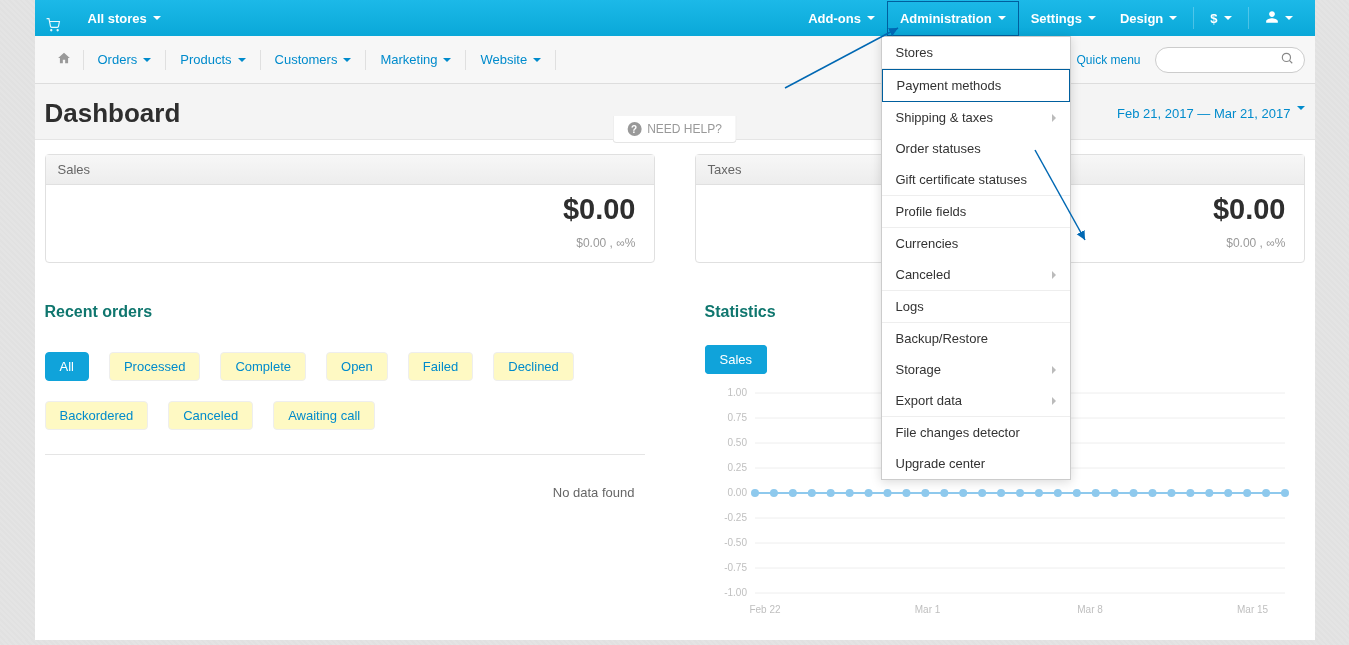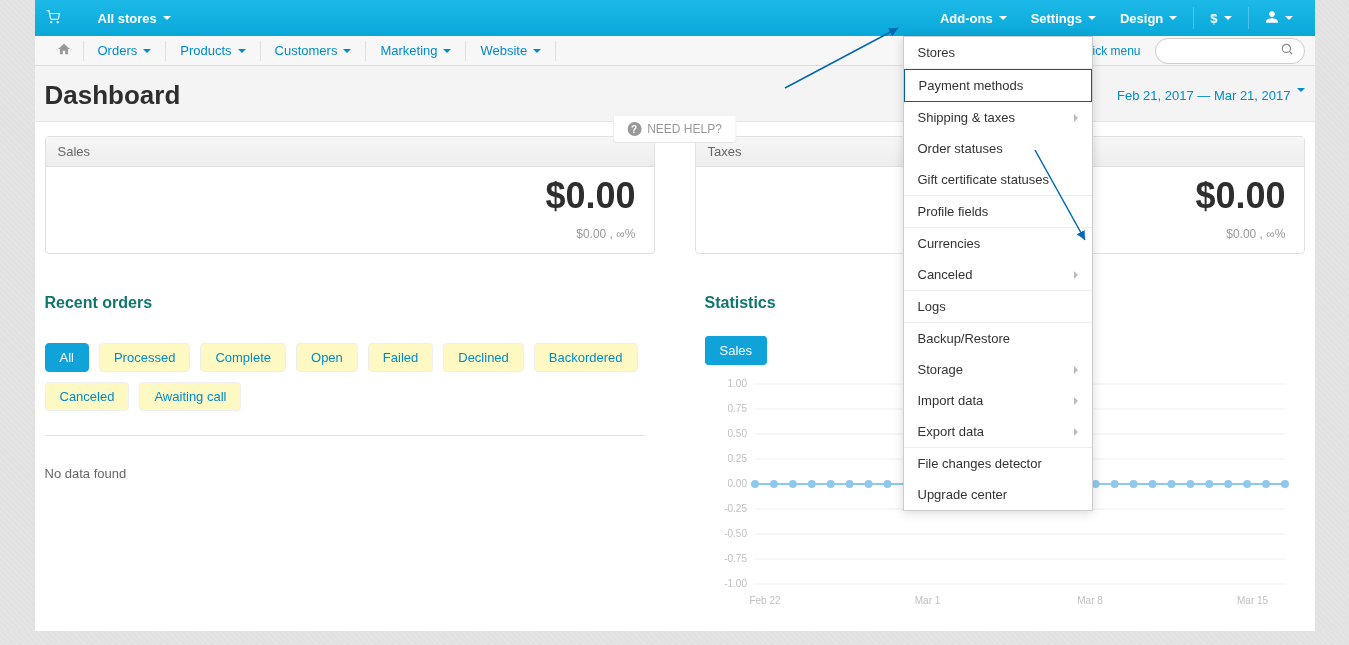--- a/index.html
+++ b/index.html
@@ -16,21 +16,21 @@
   background: #fff;
 }
 .topbar {
   background: linear-gradient(to bottom, #1cb9e8, #0aa8d8);
   height: 36px;
   display: flex;
   align-items: center;
   color: #fff;
   padding: 0 10px;
 }
-.top-left { display: flex; align-items: center; gap: 10px; }
+.top-left { display: flex; align-items: flex-end; }
 .top-right { margin-left: auto; display: flex; align-items: center; }
 .cart-icon { margin-right: 15px; opacity: 0.9; }
 .top-link {
   color: #fff;
   padding: 9px 12px;
   font-weight: bold;
   font-size: 13px;
   display: flex;
   align-items: center;
   gap: 6px;
@@ -49,21 +49,21 @@
   width: 0; height: 0;
   border-top: 4px solid transparent;
   border-bottom: 4px solid transparent;
   border-left: 4px solid #bbb;
 }
 .top-divider { width: 1px; height: 22px; background: rgba(255,255,255,0.25); margin: 0 4px; }
 
 .subbar {
   background: #f7f7f7;
   border-bottom: 1px solid #ddd;
-  height: 30px;
+  height: 48px;
   display: flex;
   align-items: center;
   padding: 12px 10px;
 }
 .subbar-left { display: flex; align-items: center; gap: 0; }
 .sub-link {
   color: #008bcc;
   padding: 10px 14px;
   font-size: 13px;
   display: flex;
@@ -147,50 +147,50 @@
   background: linear-gradient(to bottom, #f7f7f7, #ededed);
   border-bottom: 1px solid #e0e0e0;
   padding: 7px 12px;
   font-size: 13px;
   color: #666;
 }
 .stat-body {
   padding: 8px 18px 12px 12px;
   text-align: right;
 }
-.stat-value { font-size: 36px; font-weight: bold; color: #2e2e2e; }
+.stat-value { font-size: 29px; font-weight: bold; color: #2e2e2e; }
 .stat-sub { color: #999; font-size: 12px; margin-top: 10px; }
 
 .cols { display: flex; gap: 60px; margin-top: 40px; }
 .col { flex: 1; }
 .section-title { font-size: 16px; font-weight: bold; color: #0f766e; margin-bottom: 31px; }
 
-.pill-row { display: flex; flex-wrap: wrap; gap: 10px; align-items: flex-end; }
+.pill-row { display: flex; flex-wrap: wrap; gap: 20px; align-items: flex-end; }
 .pill {
   background: #fef9c3;
   border: 1px solid #eee;
   border-radius: 4px;
   padding: 6px 14px;
   color: #008bcc;
   font-size: 13px;
   cursor: pointer;
 }
 .pill.active { background: #10a3da; color: #fff; border-color: #10a3da; }
-.no-data { color: #666; margin-top: 30px; padding-right: 10px; }
+.no-data { text-align: right; color: #666; margin-top: 30px; padding-right: 10px; }
 
 .chart-wrap { position: relative; }
 .chart-sales-pill { margin-bottom: 16px; }
 .svg-chart { width: 100%; height: 240px; }
 .chart-divider { border-top: 1px solid #e5e5e5; margin-top: 24px; }
 
 
 .dropdown {
   position: absolute;
   top: 36px;
-  left: 868px;
+  left: 846px;
   width: 190px;
   background: #fff;
   border: 1px solid #ccc;
   box-shadow: 0 2px 10px rgba(0,0,0,0.15);
   z-index: 100;
 }
 .dd-item {
   padding: 8px 14px;
   font-size: 13px;
   color: #333;
@@ -223,20 +223,24 @@
             </svg>
         </span>
         <div class="top-link">
           <span>All stores</span>
           <span class="caret"></span>
         </div>
       </div>
       <div class="top-right">
         <div class="top-link">
           <span>Add-ons</span>
+          <span class="caret"></span>
+        </div>
+        <div class="top-link boxed">
+          <span>Administration</span>
           <span class="caret"></span>
         </div>
         <div class="top-link">
           <span>Settings</span>
           <span class="caret"></span>
         </div>
         <div class="top-link">
           <span>Design</span>
           <span class="caret"></span>
         </div>
@@ -456,24 +460,20 @@
       </div>
       <div class="dd-sep"></div>
       <div class="dd-item">
         <span>Backup/Restore</span>
       </div>
       <div class="dd-item">
         <span>Storage</span>
         <span class="caret-right"></span>
       </div>
       <div class="dd-item">
-        <span>Import data</span>
-        <span class="caret-right"></span>
-      </div>
-      <div class="dd-item">
         <span>Export data</span>
         <span class="caret-right"></span>
       </div>
       <div class="dd-sep"></div>
       <div class="dd-item">
         <span>File changes detector</span>
       </div>
       <div class="dd-item">
         <span>Upgrade center</span>
       </div>

